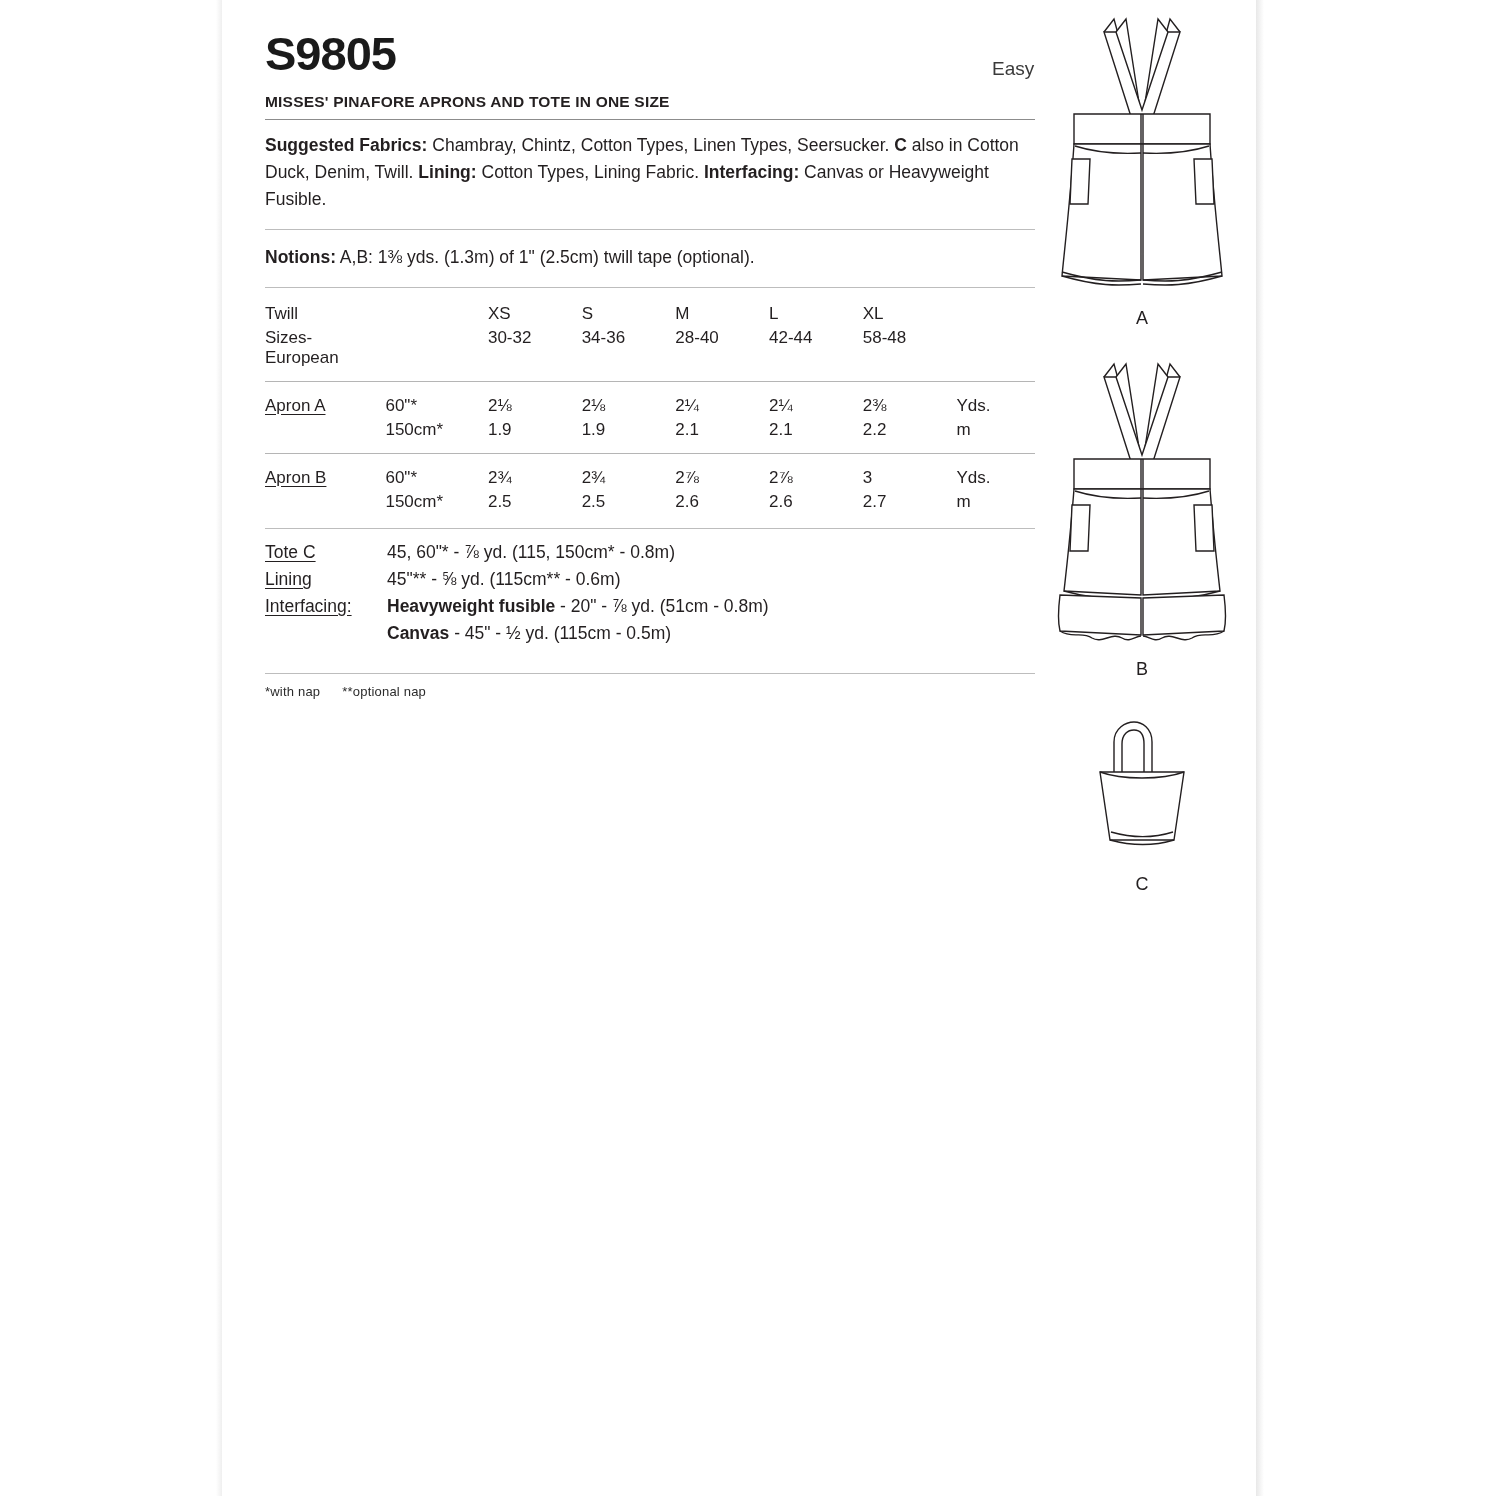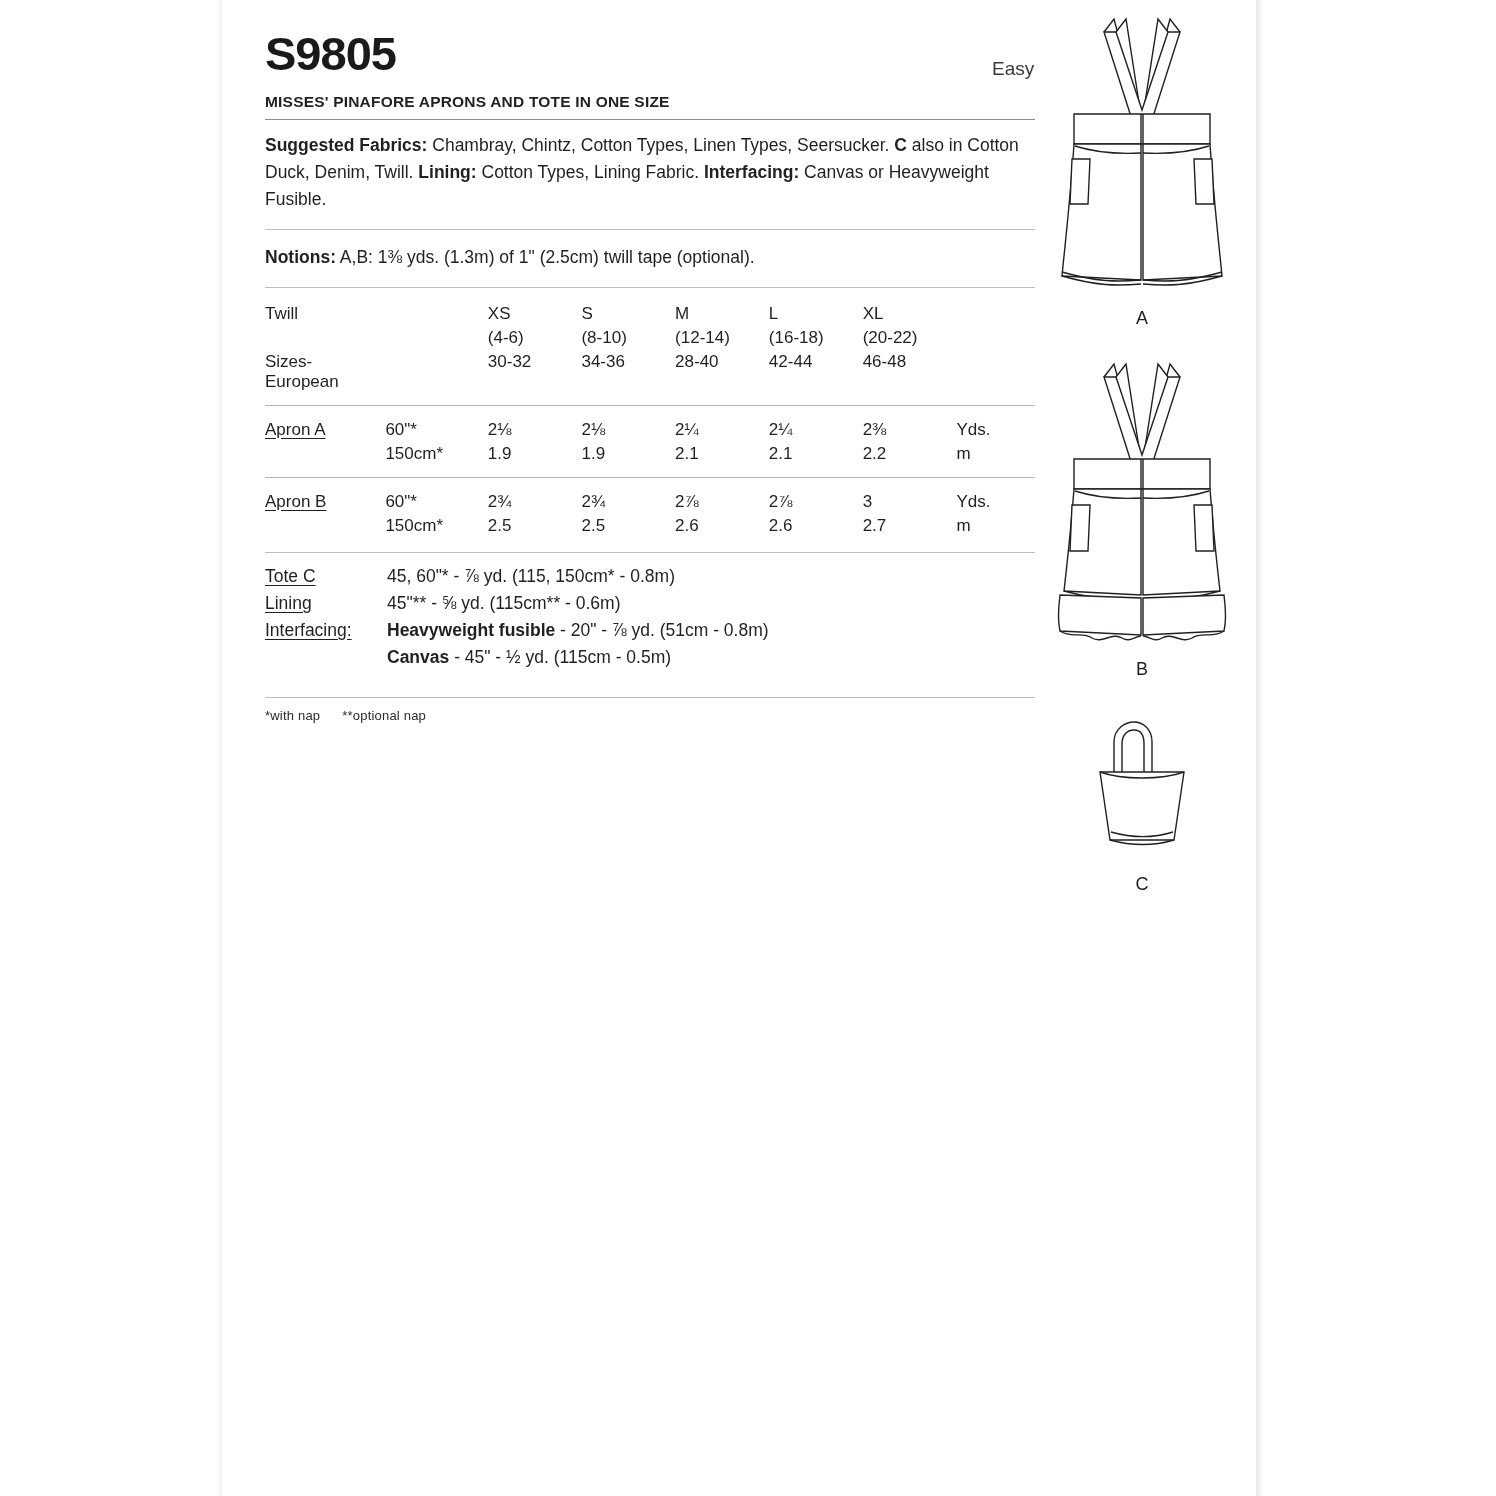--- a/index.html
+++ b/index.html
@@ -191,38 +191,28 @@
           <tr class="sizes-head">
         <td class="col-label">Twill</td>
         <td class="col-width"></td>
         <td class="col-size">XS</td>
         <td class="col-size">S</td>
         <td class="col-size">M</td>
         <td class="col-size">L</td>
         <td class="col-size">XL</td>
         <td class="col-unit"></td>
       </tr>
-      <tr>
-        <td></td>
-        <td></td>
-        <td>(4-6)</td>
-        <td>(8-10)</td>
-        <td>(12-14)</td>
-        <td>(16-18)</td>
-        <td>(20-22)</td>
-        <td></td>
-      </tr>
       <tr class="sizes-sub">
         <td>Sizes-European</td>
         <td></td>
         <td>30-32</td>
         <td>34-36</td>
         <td>28-40</td>
         <td>42-44</td>
-        <td>46-48</td>
+        <td>58-48</td>
         <td></td>
       </tr>
 
       <tr class="sep-row">
         <td colspan="8">
               <div class="sep-line"></div>
             </td>
       </tr>
 
       <tr class="yardage-block">

